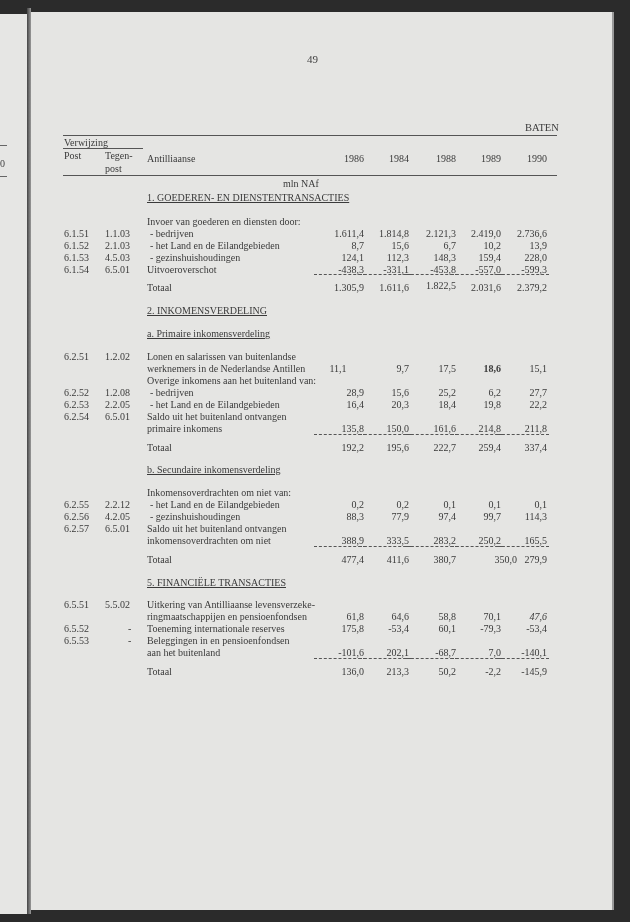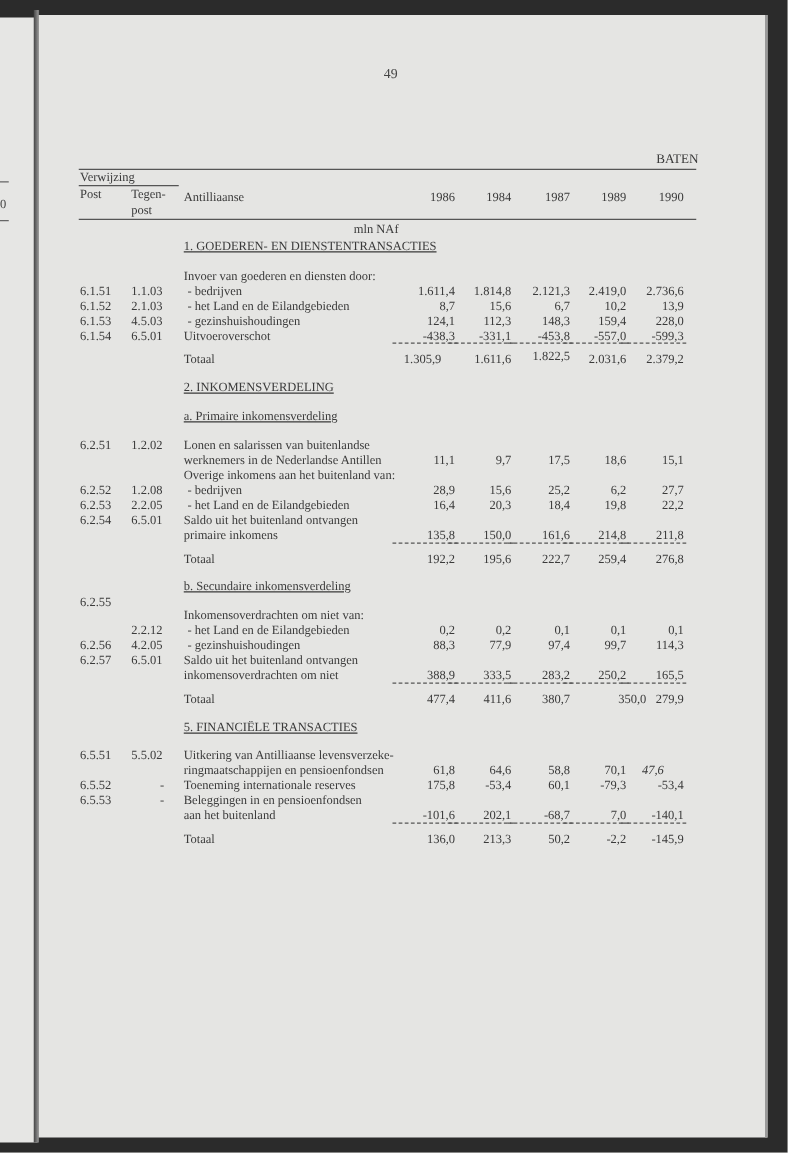--- a/index.html
+++ b/index.html
@@ -51,21 +51,21 @@
   <div class="rule" style="left:32px;top:123px;width:494px;height:1px"></div>
   <div class="abs" style="left:33px;top:125px">Verwijzing</div>
   <div class="rule" style="left:32px;top:136px;width:80px;height:1px"></div>
   <div class="abs" style="left:33px;top:138px">Post</div>
   <div class="abs" style="left:74px;top:138px">Tegen-</div>
   <div class="abs" style="left:74px;top:151px">post</div>
   <div class="abs" style="left:116px;top:141px">Antilliaanse</div>
   <div id="year-headers">
       <div class="num" style="left: 281px; top: 141px;">1986</div>
       <div class="num" style="left: 326px; top: 141px;">1984</div>
-      <div class="num" style="left: 373px; top: 141px;">1987</div>
+      <div class="num" style="left: 373px; top: 141px;">1988</div>
       <div class="num" style="left: 418px; top: 141px;">1989</div>
       <div class="num" style="left: 464px; top: 141px;">1990</div>
     </div>
   <div class="rule" style="left:32px;top:163px;width:494px;height:1px"></div>
   <div class="abs" style="left:252px;top:166px">mln NAf</div>
 
   <div id="table-body">
       <div class="abs u" style="left: 116px; top: 180px;">1. GOEDEREN- EN DIENSTENTRANSACTIES</div>
       <div class="abs" style="left: 116px; top: 204px;">Invoer van goederen en diensten door:</div>
       <div class="abs" style="left: 33px; top: 216px;">6.1.51</div>
@@ -99,35 +99,35 @@
       <div class="num" style="left: 326px; top: 252px;">-331,1</div>
       <div class="num" style="left: 373px; top: 252px;">-453,8</div>
       <div class="num" style="left: 418px; top: 252px;">-557,0</div>
       <div class="num" style="left: 464px; top: 252px;">-599,3</div>
       <div class="dash" style="left: 283px; top: 262px;"></div>
       <div class="dash" style="left: 328px; top: 262px;"></div>
       <div class="dash" style="left: 375px; top: 262px;"></div>
       <div class="dash" style="left: 420px; top: 262px;"></div>
       <div class="dash" style="left: 466px; top: 262px;"></div>
       <div class="abs" style="left: 116px; top: 270px;">Totaal</div>
-      <div class="num" style="left: 281px; top: 270px; text-align: center;">1.305,9</div>
+      <div class="num" style="left: 281px; top: 270px;">1.305,9</div>
       <div class="num" style="left: 326px; top: 270px;">1.611,6</div>
       <div class="num" style="left: 373px; top: 268px; text-align: right;">1.822,5</div>
       <div class="num" style="left: 418px; top: 270px;">2.031,6</div>
       <div class="num" style="left: 464px; top: 270px;">2.379,2</div>
       <div class="abs u" style="left: 116px; top: 293px;">2. INKOMENSVERDELING</div>
       <div class="abs u" style="left: 116px; top: 316px;">a. Primaire inkomensverdeling</div>
       <div class="abs" style="left: 33px; top: 339px;">6.2.51</div>
       <div class="abs" style="left: 74px; top: 339px;">1.2.02</div>
       <div class="abs" style="left: 116px; top: 339px;">Lonen en salarissen van buitenlandse</div>
       <div class="abs" style="left: 116px; top: 351px;">werknemers in de Nederlandse Antillen</div>
-      <div class="num" style="left: 281px; top: 351px;">11,1</div>
+      <div class="num" style="left: 281px; top: 351px; text-align: center;">11,1</div>
       <div class="num" style="left: 326px; top: 351px;">9,7</div>
       <div class="num" style="left: 373px; top: 351px;">17,5</div>
-      <div class="num" style="left: 418px; top: 351px;">18,6</div>
+      <div class="num" style="left: 418px; top: 351px; font-weight: bold;">18,6</div>
       <div class="num" style="left: 464px; top: 351px;">15,1</div>
       <div class="abs" style="left: 116px; top: 363px;">Overige inkomens aan het buitenland van:</div>
       <div class="abs" style="left: 33px; top: 375px;">6.2.52</div>
       <div class="abs" style="left: 74px; top: 375px;">1.2.08</div>
       <div class="abs" style="left: 119px; top: 375px;">- bedrijven</div>
       <div class="num" style="left: 281px; top: 375px;">28,9</div>
       <div class="num" style="left: 326px; top: 375px;">15,6</div>
       <div class="num" style="left: 373px; top: 375px;">25,2</div>
       <div class="num" style="left: 418px; top: 375px;">6,2</div>
       <div class="num" style="left: 464px; top: 375px;">27,7</div>
@@ -151,24 +151,24 @@
       <div class="dash" style="left: 283px; top: 422px;"></div>
       <div class="dash" style="left: 328px; top: 422px;"></div>
       <div class="dash" style="left: 375px; top: 422px;"></div>
       <div class="dash" style="left: 420px; top: 422px;"></div>
       <div class="dash" style="left: 466px; top: 422px;"></div>
       <div class="abs" style="left: 116px; top: 430px;">Totaal</div>
       <div class="num" style="left: 281px; top: 430px;">192,2</div>
       <div class="num" style="left: 326px; top: 430px;">195,6</div>
       <div class="num" style="left: 373px; top: 430px;">222,7</div>
       <div class="num" style="left: 418px; top: 430px;">259,4</div>
-      <div class="num" style="left: 464px; top: 430px;">276,8</div>
+      <div class="num" style="left: 464px; top: 430px;">337,4</div>
       <div class="abs u" style="left: 116px; top: 452px;">b. Secundaire inkomensverdeling</div>
       <div class="abs" style="left: 116px; top: 475px;">Inkomensoverdrachten om niet van:</div>
-      <div class="abs" style="left: 33px; top: 465px;">6.2.55</div>
+      <div class="abs" style="left: 33px; top: 487px;">6.2.55</div>
       <div class="abs" style="left: 74px; top: 487px;">2.2.12</div>
       <div class="abs" style="left: 119px; top: 487px;">- het Land en de Eilandgebieden</div>
       <div class="num" style="left: 281px; top: 487px;">0,2</div>
       <div class="num" style="left: 326px; top: 487px;">0,2</div>
       <div class="num" style="left: 373px; top: 487px;">0,1</div>
       <div class="num" style="left: 418px; top: 487px;">0,1</div>
       <div class="num" style="left: 464px; top: 487px;">0,1</div>
       <div class="abs" style="left: 33px; top: 499px;">6.2.56</div>
       <div class="abs" style="left: 74px; top: 499px;">4.2.05</div>
       <div class="abs" style="left: 119px; top: 499px;">- gezinshuishoudingen</div>
@@ -199,21 +199,21 @@
       <div class="num" style="left: 464px; top: 542px;">279,9</div>
       <div class="abs u" style="left: 116px; top: 565px;">5. FINANCIËLE TRANSACTIES</div>
       <div class="abs" style="left: 33px; top: 587px;">6.5.51</div>
       <div class="abs" style="left: 74px; top: 587px;">5.5.02</div>
       <div class="abs" style="left: 116px; top: 587px;">Uitkering van Antilliaanse levensverzeke-</div>
       <div class="abs" style="left: 116px; top: 599px;">ringmaatschappijen en pensioenfondsen</div>
       <div class="num" style="left: 281px; top: 599px;">61,8</div>
       <div class="num" style="left: 326px; top: 599px;">64,6</div>
       <div class="num" style="left: 373px; top: 599px;">58,8</div>
       <div class="num" style="left: 418px; top: 599px;">70,1</div>
-      <div class="num" style="left: 448px; top: 599px; font-style: italic;">47,6</div>
+      <div class="num" style="left: 464px; top: 599px; font-style: italic;">47,6</div>
       <div class="abs" style="left: 33px; top: 611px;">6.5.52</div>
       <div class="abs" style="left: 97px; top: 611px;">-</div>
       <div class="abs" style="left: 116px; top: 611px;">Toeneming internationale reserves</div>
       <div class="num" style="left: 281px; top: 611px;">175,8</div>
       <div class="num" style="left: 326px; top: 611px;">-53,4</div>
       <div class="num" style="left: 373px; top: 611px;">60,1</div>
       <div class="num" style="left: 418px; top: 611px;">-79,3</div>
       <div class="num" style="left: 464px; top: 611px;">-53,4</div>
       <div class="abs" style="left: 33px; top: 623px;">6.5.53</div>
       <div class="abs" style="left: 97px; top: 623px;">-</div>

